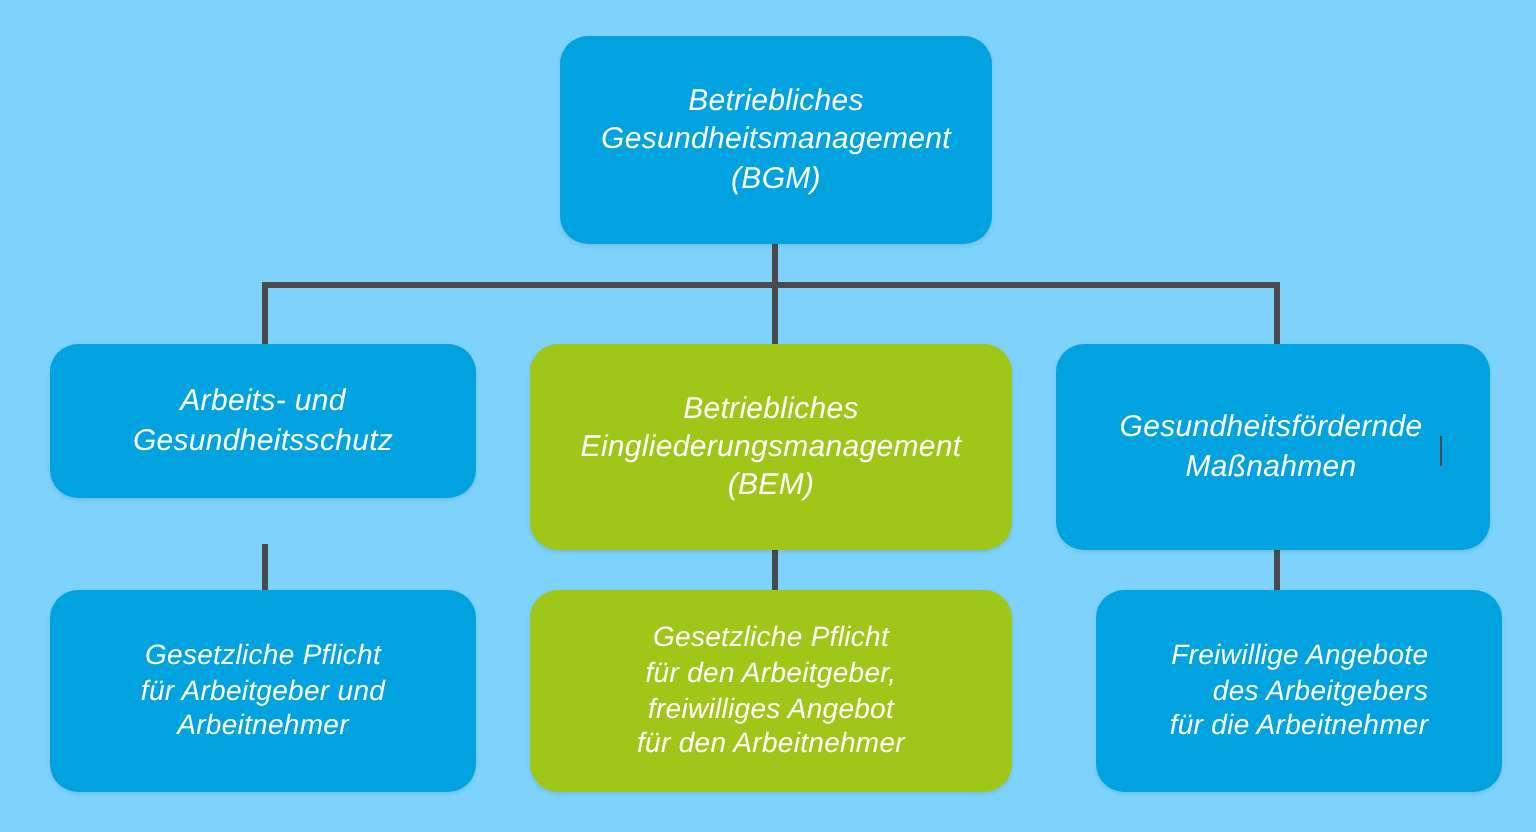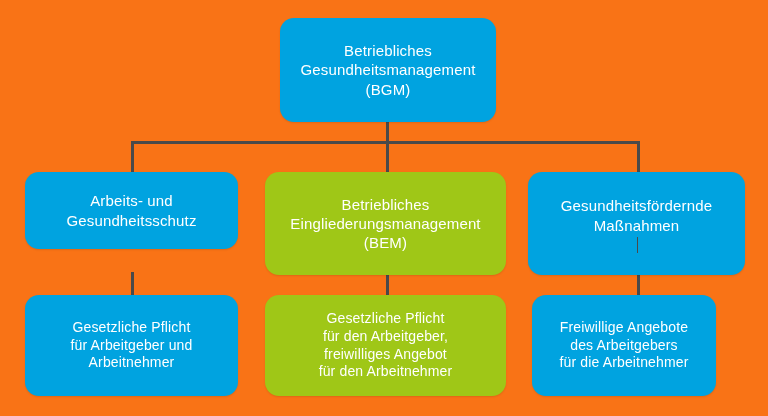--- a/index.html
+++ b/index.html
@@ -11,21 +11,22 @@
     height: 416px;
     background: #e3e2e4;
     font-family: "Liberation Sans", sans-serif;
     overflow: hidden;
   }
 
   #diagram {
     position: relative;
     width: 768px;
     height: 416px;
-    background: #f97316;
+    background: #7dd3fc;
+    font-style: italic;
   }
 
   .node {
     position: absolute;
     box-sizing: border-box;
     border-radius: 14px;
     display: flex;
     align-items: center;
     justify-content: center;
     text-align: center;
@@ -67,44 +68,44 @@
     width: 241px;
     height: 103px;
     font-size: 15px;
   }
   #node-gesundheitsfoerdernde {
     left: 528px;
     top: 172px;
     width: 217px;
     height: 103px;
     font-size: 15px;
-    flex-direction: column;
   }
 
   
   #node-pflicht-links {
     left: 25px;
     top: 295px;
     width: 213px;
     height: 101px;
     font-size: 14px;
   }
   #node-pflicht-mitte {
     left: 265px;
     top: 295px;
     width: 241px;
     height: 101px;
     font-size: 14px;
   }
   #node-freiwillig-rechts {
-    left: 532px;
+    left: 548px;
     top: 295px;
-    width: 184px;
+    width: 203px;
     height: 101px;
     font-size: 14px;
+    text-align: right;
   }
 
   
   .connector {
     position: absolute;
     background: #4a4a4a;
     z-index: 1;
   }
   .v-line { width: 3px; }
   .h-line { height: 3px; }

